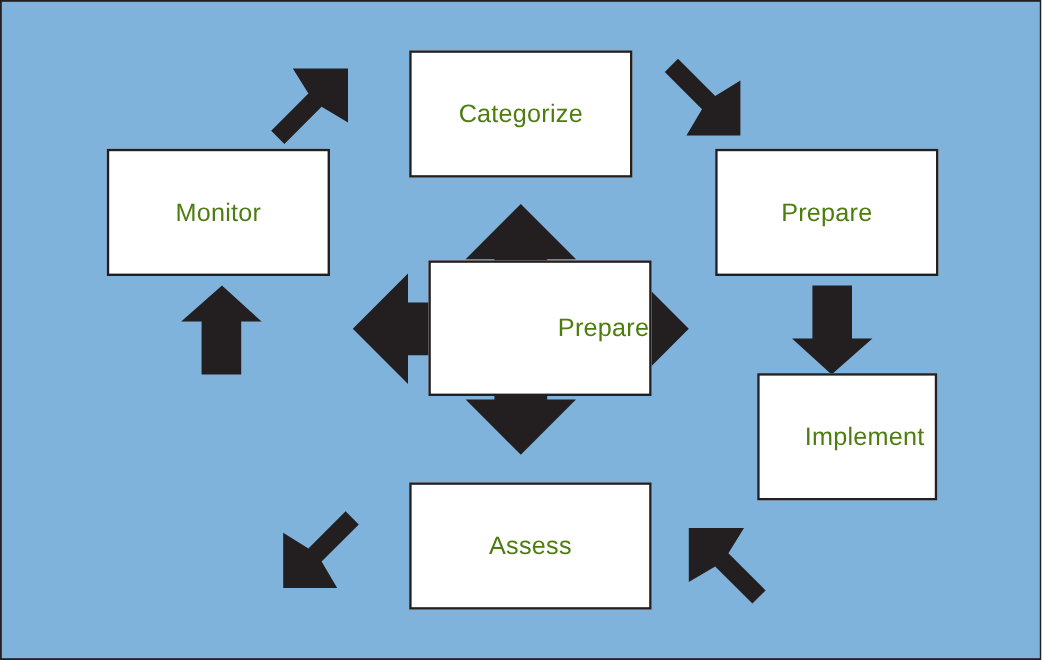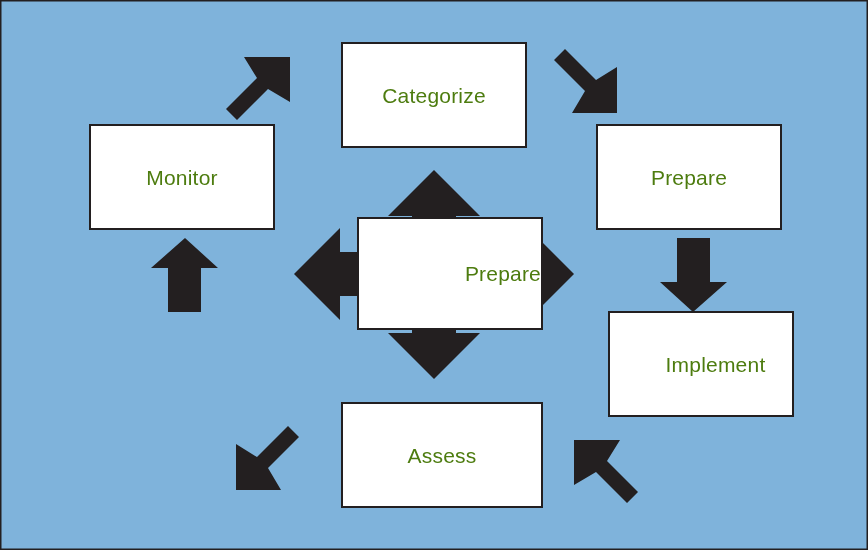--- a/index.html
+++ b/index.html
@@ -48,21 +48,21 @@
     color: #4d7c0f;
     letter-spacing: 0.2px;
     line-height: 1;
     white-space: nowrap;
     user-select: none;
   }
   
   #node-monitor     { left: 89px;  top: 124px; width: 186px; height: 106px; }
   #node-categorize  { left: 341px; top: 42px;  width: 186px; height: 106px; }
   #node-select      { left: 596px; top: 124px; width: 186px; height: 106px; }
-  #node-implement   { left: 608px; top: 311px; width: 186px; height: 106px; padding-left: 29px; }
+  #node-implement   { left: 631px; top: 311px; width: 150px; height: 106px; padding-left: 29px; }
   #node-assess      { left: 341px; top: 402px; width: 202px; height: 106px; }
   #node-authorize   { left: 89px;  top: 311px; width: 186px; height: 106px; }
   
   #node-prepare     { left: 357px; top: 217px; width: 186px; height: 113px; justify-content: flex-end; }
 </style>
 </head>
 <body>
 
 <div id="diagram-root">
 

